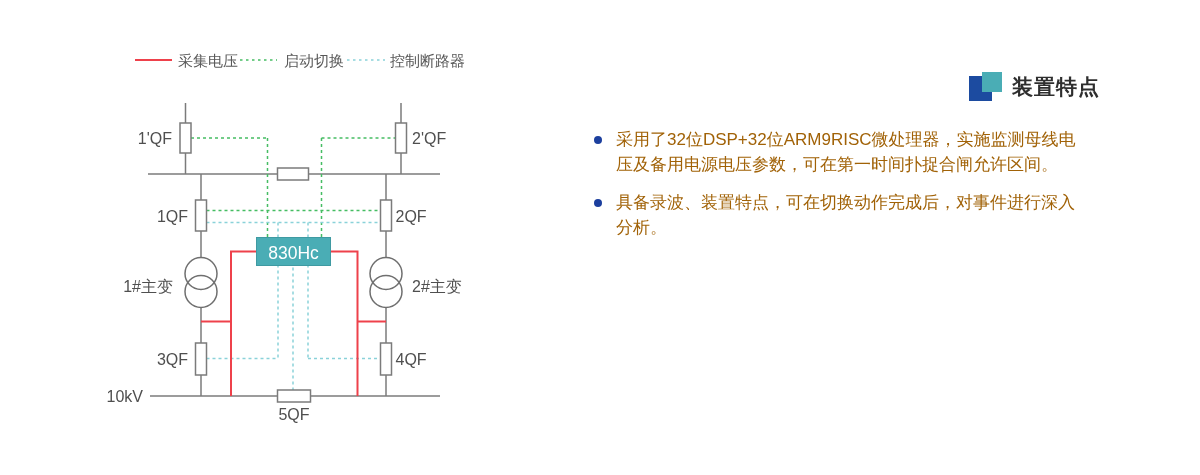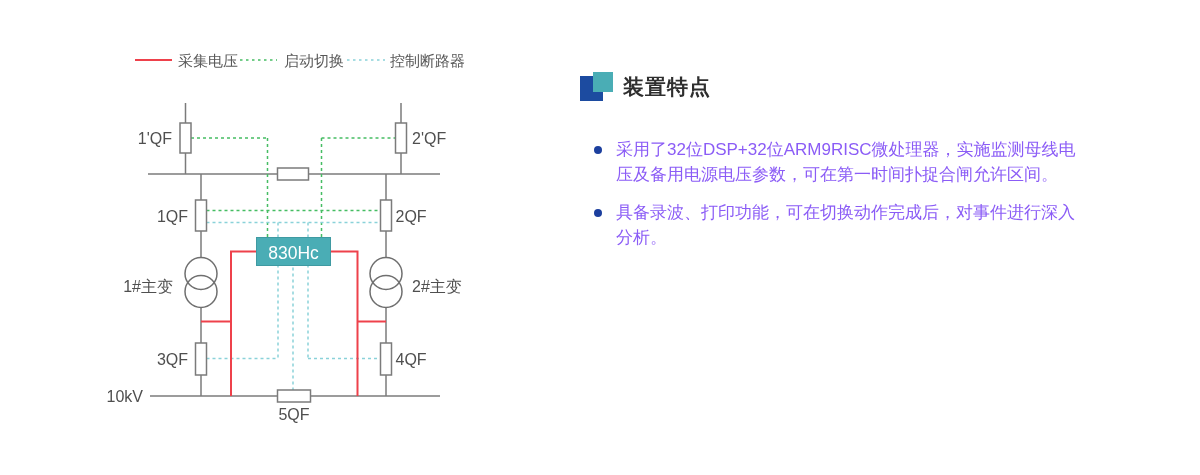--- a/index.html
+++ b/index.html
@@ -17,30 +17,30 @@
   svg.diagram text {
     font-family: "Liberation Sans", "DejaVu Sans", sans-serif;
     fill: #4f4f4f;
     font-size: 16px;
   }
   svg.diagram text.legend-label { font-size: 15px; fill: #585858; }
   svg.diagram text.device-label { fill: #ffffff; font-size: 17.5px; }
 
   
   .features { position: absolute; left: 580px; top: 72px; width: 520px; }
-  .features-header { display: flex; align-items: center; gap: 10px; margin-bottom: 36px; }
+  .features-header { display: flex; align-items: center; gap: 10px; margin-bottom: 26px; justify-content: flex-end; }
   .hd-icon { position: relative; width: 33px; height: 29px; flex: 0 0 auto; }
   .hd-icon .sq-blue { position: absolute; left: 0; top: 4px; width: 23px; height: 25px; background: #1c4ba0; }
   .hd-icon .sq-teal { position: absolute; left: 13px; top: 0; width: 20px; height: 20px; background: #4aadb5; }
   .features-title { font-size: 21px; font-weight: bold; color: #2e2e2e; letter-spacing: 1px; }
   ul.feature-list { list-style: none; width: 505px; padding-left: 14px; }
   ul.feature-list li {
     display: flex; gap: 14px;
     margin-bottom: 13px;
-    font-size: 17px; line-height: 25px; color: #8b5cf6;
+    font-size: 17px; line-height: 25px; color: #a16207;
   }
   ul.feature-list .dot {
     flex: 0 0 auto;
     width: 8px; height: 8px; border-radius: 50%;
     background: #1c3f9e;
     margin-top: 9px;
   }
   ul.feature-list .ftext { flex: 1 1 auto; max-width: 468px; }
 </style>
 </head>
@@ -146,18 +146,18 @@
       <span class="features-title">装置特点</span>
     </div>
 
     <ul class="feature-list">
       <li>
         <span class="dot"></span>
         <span class="ftext">采用了32位DSP+32位ARM9RISC微处理器，实施监测母线电压及备用电源电压参数，可在第一时间扑捉合闸允许区间。</span>
       </li>
       <li>
         <span class="dot"></span>
-        <span class="ftext">具备录波、打印功能，可在切换动作完成后，对事件进行深入分析。</span>
+        <span class="ftext">具备录波、装置特点，可在切换动作完成后，对事件进行深入分析。</span>
       </li>
     </ul>
   </div>
 
 </div>
 
 </body></html>

